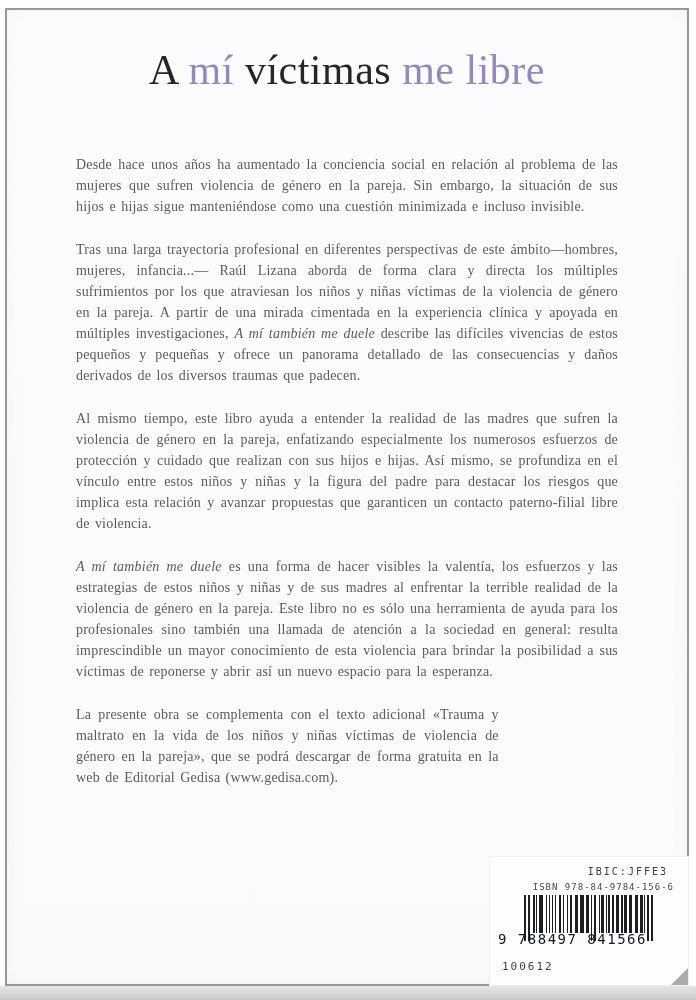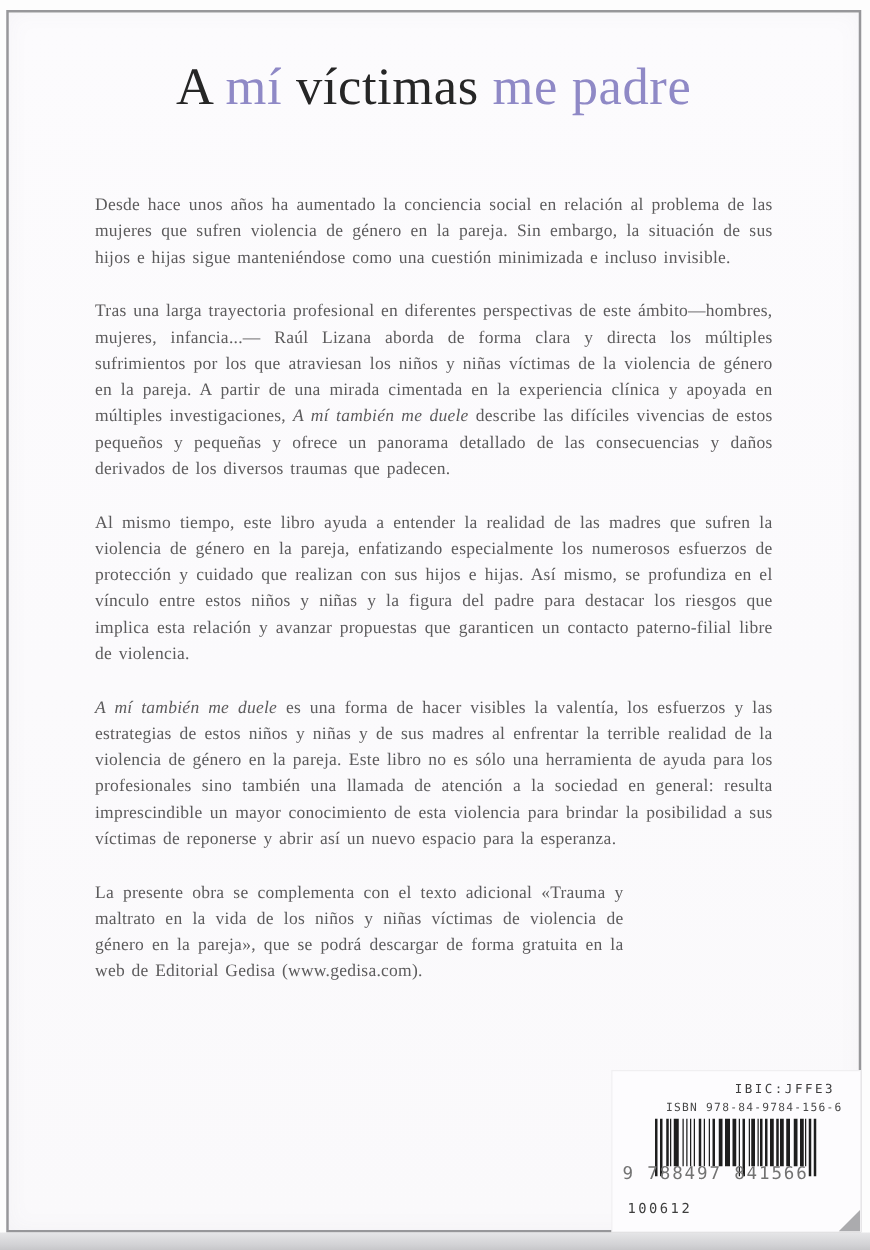--- a/index.html
+++ b/index.html
@@ -60,38 +60,38 @@
   .bars{
     position:absolute;top:38px;left:34px;height:46px;
     display:flex;align-items:flex-start;
   }
   .bars i{display:block;flex:none;background:#1e1e1e;height:38px;}
   .bars i.g{height:46px;}
   .bars i.sp{background:transparent;}
   .sticker .ean{
     position:absolute;top:74px;left:8px;
     font-family:"DejaVu Sans Mono", monospace;font-size:14px;
-    letter-spacing:1.5px;color:#737373;white-space:pre;
+    letter-spacing:1.5px;color:#0f172a;white-space:pre;
   }
   .sticker .printcode{
     position:absolute;bottom:12px;left:12px;
     font-family:"DejaVu Sans Mono", monospace;font-size:11px;
     letter-spacing:2px;color:#3e3e3e;
   }
   .sticker .curl{
     position:absolute;bottom:0;right:0;width:0;height:0;
     border-bottom:17px solid #ababae;border-left:17px solid transparent;
   }
 </style>
 </head>
 <body>
 
 <div class="page">
 
-  <h1 class="title"><span>A </span><span class="accent">mí</span><span> víctimas </span><span class="accent">me padre</span></h1>
+  <h1 class="title"><span>A </span><span class="accent">mí</span><span> víctimas </span><span class="accent">me libre</span></h1>
 
   <div class="synopsis">
     <p>Desde hace unos años ha aumentado la conciencia social en relación al problema de las mujeres que sufren violencia de género en la pareja. Sin embargo, la situación de sus hijos e hijas sigue manteniéndose como una cuestión minimizada e incluso invisible.</p>
     <p><span>Tras una larga trayectoria profesional en diferentes perspectivas de este ámbito—hombres, mujeres, infancia...— Raúl Lizana aborda de forma clara y directa los múltiples sufrimientos por los que atraviesan los niños y niñas víctimas de la violencia de género en la pareja. A partir de una mirada cimentada en la experiencia clínica y apoyada en múltiples investigaciones, </span><em>A mí también me duele</em><span> describe las difíciles vivencias de estos pequeños y pequeñas y ofrece un panorama detallado de las consecuencias y daños derivados de los diversos traumas que padecen.</span></p>
     <p>Al mismo tiempo, este libro ayuda a entender la realidad de las madres que sufren la violencia de género en la pareja, enfatizando especialmente los numerosos esfuerzos de protección y cuidado que realizan con sus hijos e hijas. Así mismo, se profundiza en el vínculo entre estos niños y niñas y la figura del padre para destacar los riesgos que implica esta relación y avanzar propuestas que garanticen un contacto paterno-filial libre de violencia.</p>
     <p><em>A mí también me duele</em><span> es una forma de hacer visibles la valentía, los esfuerzos y las estrategias de estos niños y niñas y de sus madres al enfrentar la terrible realidad de la violencia de género en la pareja. Este libro no es sólo una herramienta de ayuda para los profesionales sino también una llamada de atención a la sociedad en general: resulta imprescindible un mayor conocimiento de esta violencia para brindar la posibilidad a sus víctimas de reponerse y abrir así un nuevo espacio para la esperanza.</span></p>
     <p class="note">La presente obra se complementa con el texto adicional «Trauma y maltrato en la vida de los niños y niñas víctimas de violencia de género en la pareja», que se podrá descargar de forma gratuita en la web de Editorial Gedisa (www.gedisa.com).</p>
   </div>
 
 

